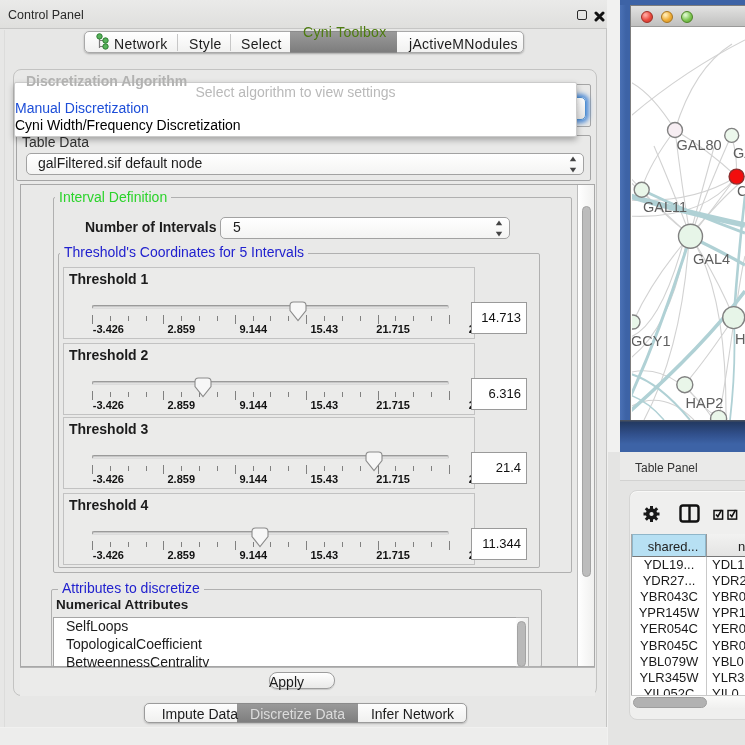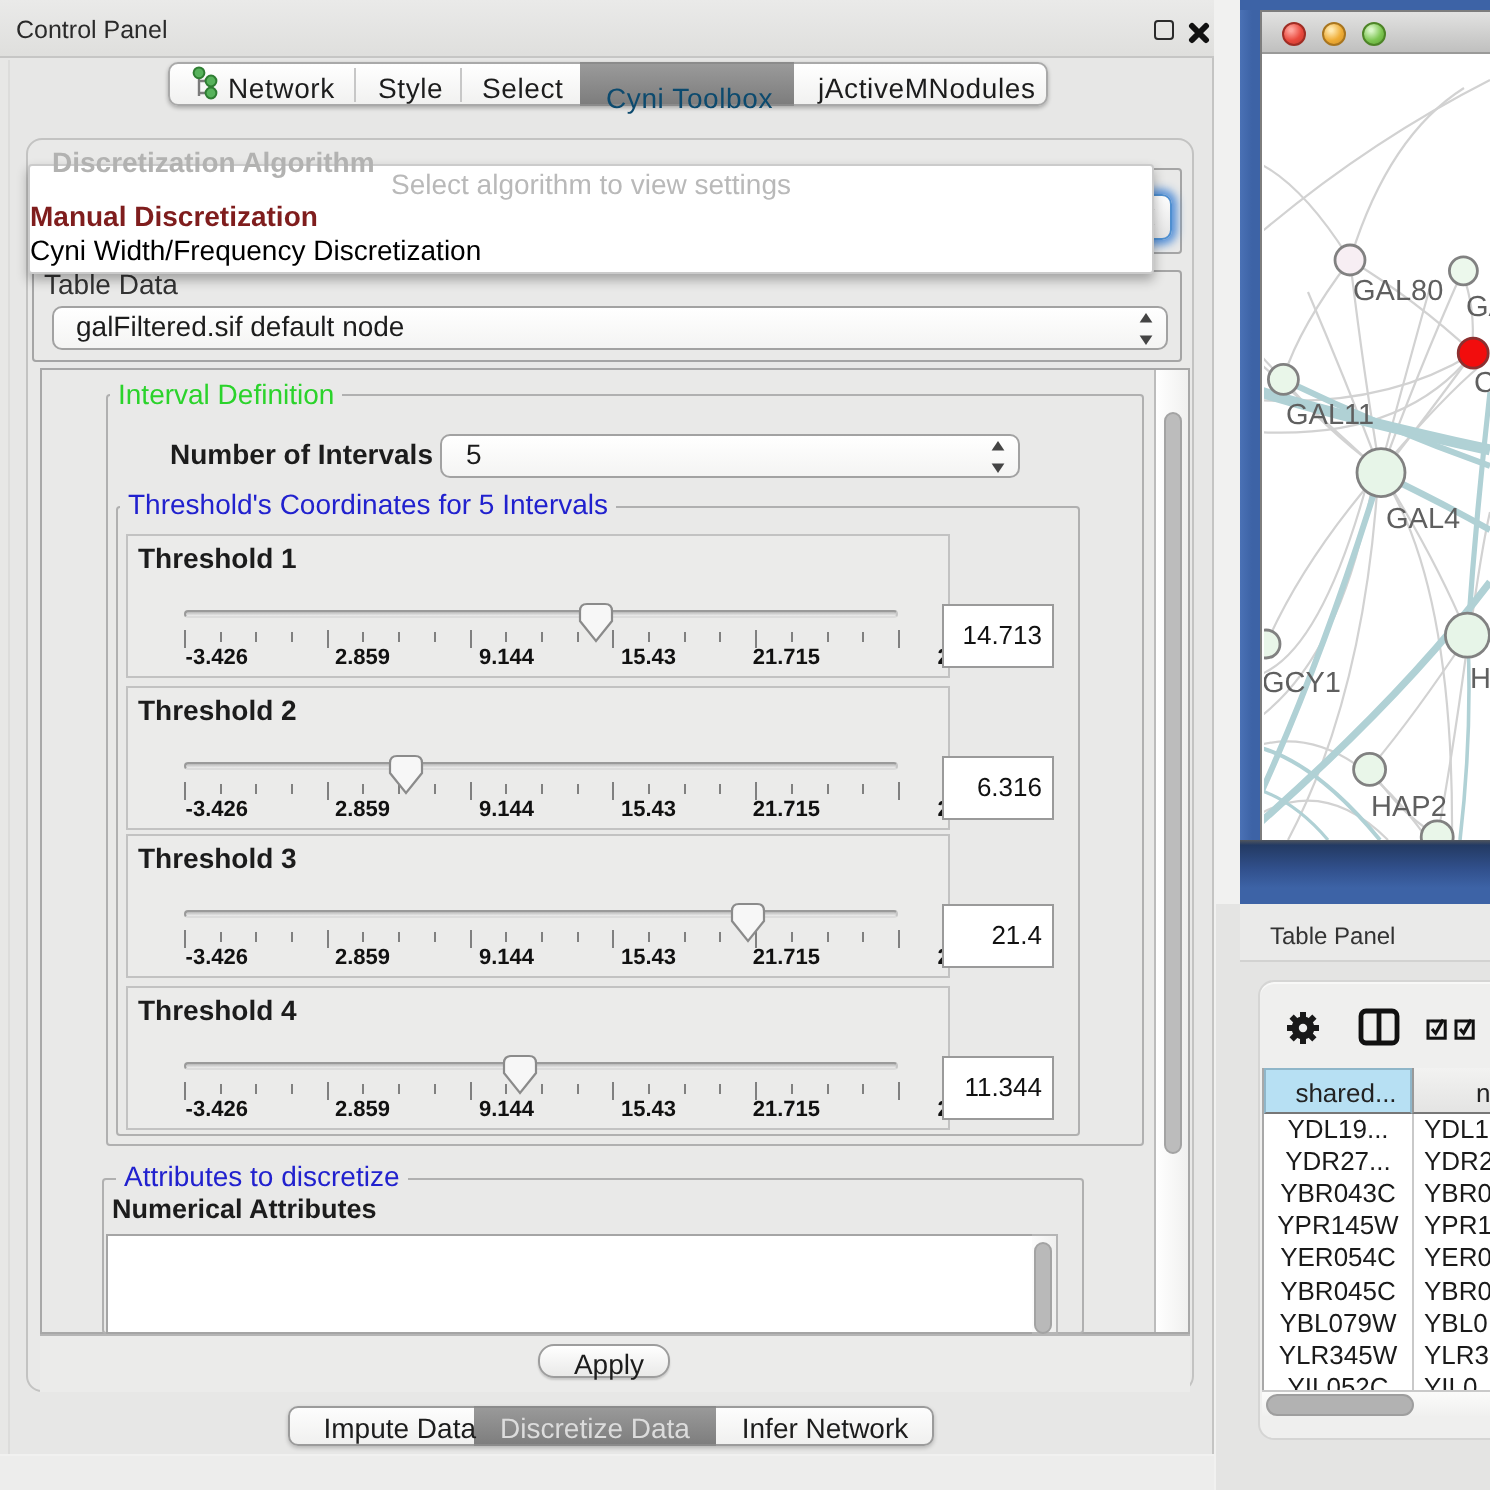--- a/index.html
+++ b/index.html
@@ -40,21 +40,21 @@
 <div class="abs" style="left:230px;top:34px;width:1px;height:17px;background:#c7c7c7"></div>
 <svg class="abs" style="left:96px;top:33px" width="15" height="17">
  <path d="M3.5,4 V15 M3.5,7.5 H9 M3.5,13.5 H9" stroke="#7b7b7b" stroke-width="1.2" fill="none"></path>
  <circle cx="3.5" cy="3.4" r="2.7" fill="#57b25b" stroke="#2e7d32" stroke-width="1"></circle>
  <circle cx="9.5" cy="7.5" r="2.7" fill="#57b25b" stroke="#2e7d32" stroke-width="1"></circle>
  <circle cx="9.5" cy="13.5" r="2.7" fill="#57b25b" stroke="#2e7d32" stroke-width="1"></circle>
 </svg>
 <div class="abs" style="left:114px;top:36px;letter-spacing:.3px">Network</div>
 <div class="abs" style="left:189px;top:36px;letter-spacing:.3px">Style</div>
 <div class="abs" style="left:241px;top:36px;letter-spacing:.3px">Select</div>
-<div class="abs" style="left:303px;top:41px;letter-spacing:.3px;color:#0c4a6e">Cyni Toolbox</div>
+<div class="abs" style="left:303px;top:24px;letter-spacing:.3px;color:#4d7c0f">Cyni Toolbox</div>
 <div class="abs" style="left:409px;top:36px;letter-spacing:.3px">jActiveMNodules</div>
 
 <div class="abs" style="left:13px;top:69px;width:584px;height:627px;background:#e9e9e8;border:1px solid #c3c3c2;border-radius:8px"></div>
 
 <div class="abs" style="left:20px;top:84px;width:571px;height:43px;border:1px solid #a5a5a5;border-radius:2px"></div>
 
 <div class="abs" style="left:552px;top:97px;width:34px;height:23px;border-radius:5px;background:linear-gradient(#fdfdfd,#e3e3e3);border:1.5px solid #4f8fd0;box-shadow:0 0 4px 2.5px rgba(70,135,215,.9)"></div>
 <svg class="abs" style="left:569px;top:100px" width="10" height="17">
       <path d="M5,0.5 L8.2,5 H1.8 Z" fill="#555"></path>
       <path d="M5,16.5 L8.2,12 H1.8 Z" fill="#555"></path>
@@ -152,36 +152,37 @@
         <defs></defs>
         <path d="M4.5,1 h9 q3.5,0 3.5,3.5 v5 L9,19.5 L1,9.5 v-5 q0,-3.5 3.5,-3.5 z" fill="#f7f7f7" stroke="#8b8b8b" stroke-width="1.1"></path>
       </svg>
  <div class="vb">11.344</div>
 </div>
 
 <div class="abs" style="left:51px;top:589px;width:491px;height:78px;border:1px solid #b0b0b0;border-radius:2px"></div>
 <div class="abs" style="left:58px;top:580px;background:#e9e9e8;padding:0 4px;color:#2121ce">Attributes to discretize</div>
 <div class="abs" style="left:56px;top:597px;font-weight:bold;font-size:13.5px">Numerical Attributes</div>
 <div class="abs" style="left:53px;top:617px;width:463px;height:50px;background:#fff;border:1px solid #a5a5a5;border-right:none"></div>
+<div class="abs" style="left:66px;top:617px;line-height:18px">SelfLoops<br>TopologicalCoefficient<br>BetweennessCentrality</div>
 <div class="abs" style="left:516px;top:617px;width:13px;height:50px;background:linear-gradient(90deg,#fcfcfc,#efefee);border:1px solid #b5b5b5;border-left:none"></div>
 <div class="abs" style="left:517px;top:621px;width:9px;height:46px;border-radius:4.5px;background:#b9b9b9;border:1px solid #a3a3a3"></div>
 
 <div class="abs" style="left:20px;top:667px;width:575px;height:29px;background:#ebebea;border-top:1px solid #b5b5b5"></div>
 <div class="abs" style="left:269px;top:672px;width:66px;height:17px;border-radius:8px;border:1px solid #9d9d9d;background:linear-gradient(#ffffff,#e9e9e8);box-shadow:0 1px 1px rgba(0,0,0,.15)"></div>
-<div class="abs" style="left:269px;top:674px;width:53px;text-align:right">Apply</div>
+<div class="abs" style="left:269px;top:674px;width:53px;text-align:left">Apply</div>
 
 <div class="abs" style="left:144px;top:703px;width:323px;height:20px;border-radius:5px;border:1px solid #9b9b9b;background:linear-gradient(#fdfdfd,#f0f0ef);box-shadow:0 1px 2px rgba(0,0,0,.22)"></div>
 <div class="abs" style="left:237px;top:703px;width:121px;height:20px;background:linear-gradient(#999999,#7e7e7e);border-top:1px solid #8b8b8b;border-bottom:1px solid #8b8b8b"></div>
 <div class="abs" style="left:144px;top:706px;width:94px;text-align:right">Impute Data</div>
 <div class="abs" style="left:237px;top:706px;width:121px;text-align:center;color:#dcdcdc">Discretize Data</div>
 <div class="abs" style="left:358px;top:706px;width:109px;text-align:center">Infer Network</div>
 
 <div class="abs" style="left:14px;top:82px;width:563px;height:55px;background:#fff;border:1px solid #cbcbcb;border-radius:2px;box-shadow:0 3px 6px rgba(0,0,0,.3);z-index:10"></div>
 <div class="abs" style="left:14px;top:84px;width:563px;text-align:center;color:#b9b9b9;z-index:11">Select algorithm to view settings</div>
-<div class="abs" style="left:15px;top:100px;font-weight:bold;color:#7f1d1d;z-index:11">Manual Discretization</div>
+<div class="abs" style="left:15px;top:100px;font-weight:normal;color:#1d4ed8;z-index:11">Manual Discretization</div>
 <div class="abs" style="left:15px;top:117px;color:#000;z-index:11">Cyni Width/Frequency Discretization</div>
 <div class="abs" style="left:26px;top:73px;font-weight:bold;color:#b2b2b1;z-index:12">Discretization Algorithm</div>
 
 <svg class="abs" style="left:609px;top:353px" width="8" height="8">
       <path d="M1,7 L6,2 M6,2 L6,5 M6,2 L3,2" stroke="#8a8a8a" stroke-width="1" fill="none"></path>
     </svg>
 
 <div class="abs" style="left:608px;top:0;width:137px;height:745px;background:#f1f1f0"></div>
 <div class="abs" style="left:620px;top:0;width:125px;height:452px;background:#3d63a6"></div>
 <div class="abs" style="left:620px;top:0;width:6px;height:452px;background:linear-gradient(90deg,#4a71b5,#3d63a6)"></div>

